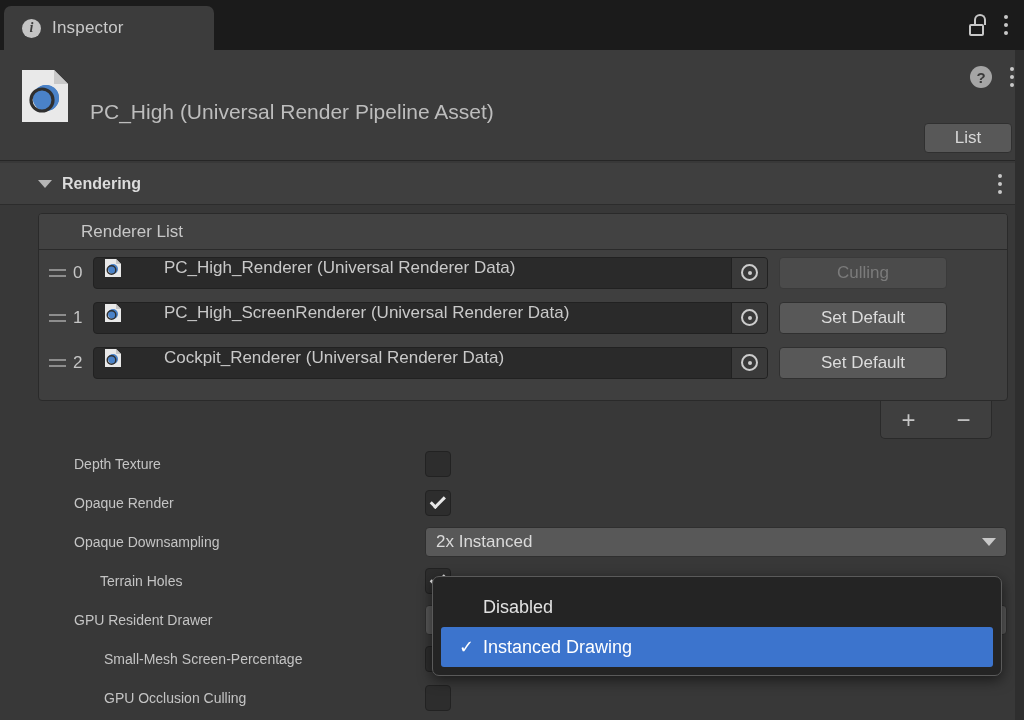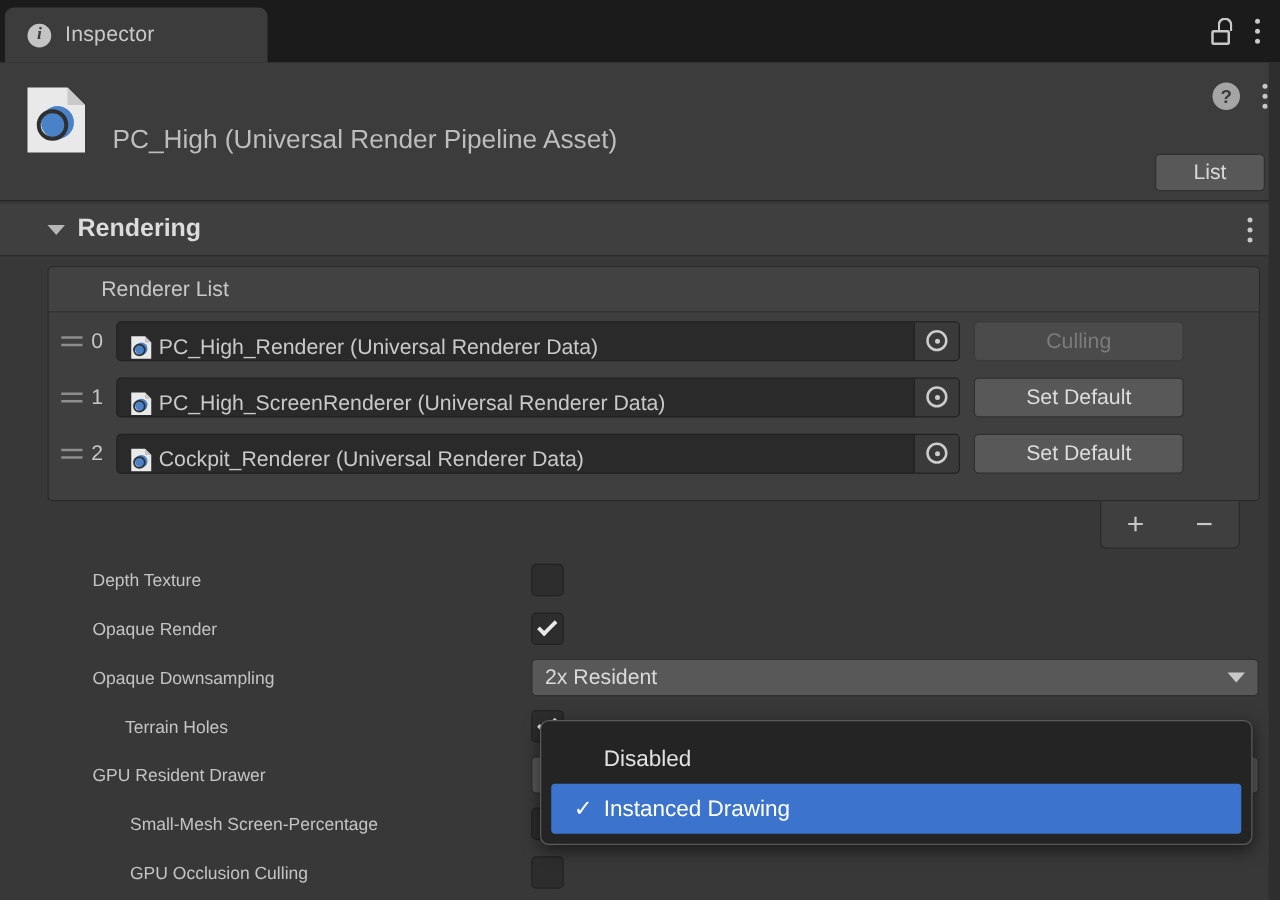--- a/index.html
+++ b/index.html
@@ -88,21 +88,21 @@
     background: #3f3f3f;
     border-bottom: 1px solid #2c2c2c;
     display: flex; align-items: center;
   }
   .foldout {
     margin-left: 38px; margin-right: 10px;
     width: 0; height: 0;
     border-left: 7px solid transparent; border-right: 7px solid transparent;
     border-top: 8px solid #b6b6b6;
   }
-  .section-title { color: #dcdcdc; font-size: 20px; font-weight: bold; }
+  .section-title { color: #dcdcdc; font-size: 16px; font-weight: bold; }
   .section-hdr .kebab { position: absolute; right: 22px; }
 
   
   .listbox {
     position: absolute; left: 38px; top: 213px; width: 970px; height: 188px;
     background: #3f3f3f;
     border: 1px solid #2a2a2a; border-radius: 4px;
   }
   .list-hdr {
     height: 36px; background: #424242;
@@ -115,21 +115,21 @@
   .row {
     display: flex; align-items: center; height: 45px; padding-left: 6px;
   }
   .grip { width: 24px; display: flex; flex-direction: column; gap: 4px; align-items: center; }
   .grip i { display: block; width: 17px; height: 2px; background: #8d8d8d; }
   .row-index { width: 24px; text-align: left; color: #c6c6c6; font-size: 17px; padding-left: 4px; }
 
   .objfield {
     flex: 0 0 auto; width: 675px; height: 32px;
     background: #2a2a2a; border: 1px solid #212121; border-radius: 4px;
-    display: flex; align-items: flex-end; position: relative;
+    display: flex; align-items: flex-start; position: relative; gap: 37px;
   }
   .objfield .mini-icon { margin-left: 9px; margin-right: 4px; }
   .objfield .obj-label { color: #c9c9c9; font-size: 17px; white-space: nowrap; }
   .picker {
     position: absolute; right: 0; top: 0; width: 36px; height: 30px;
     background: #3a3a3a; border-left: 1px solid #212121;
     border-radius: 0 3px 3px 0;
     display: flex; align-items: center; justify-content: center;
   }
   .picker .ring {
@@ -364,21 +364,21 @@
     <div class="prow">
       <span class="plabel" style="margin-left:74px">Opaque Render</span>
       <span class="pfield chk">
           <span class="tick"></span>
         </span>
     </div>
 
     <div class="prow">
       <span class="plabel" style="margin-left:74px">Opaque Downsampling</span>
       <span class="pfield popup-field">
-        <span>2x Resident</span>
+        <span>2x Instanced</span>
         <span class="caret"></span>
       </span>
     </div>
 
     <div class="prow">
       <span class="plabel" style="margin-left:100px">Terrain Holes</span>
       <span class="pfield chk">
           <span class="tick"></span>
         </span>
     </div>

